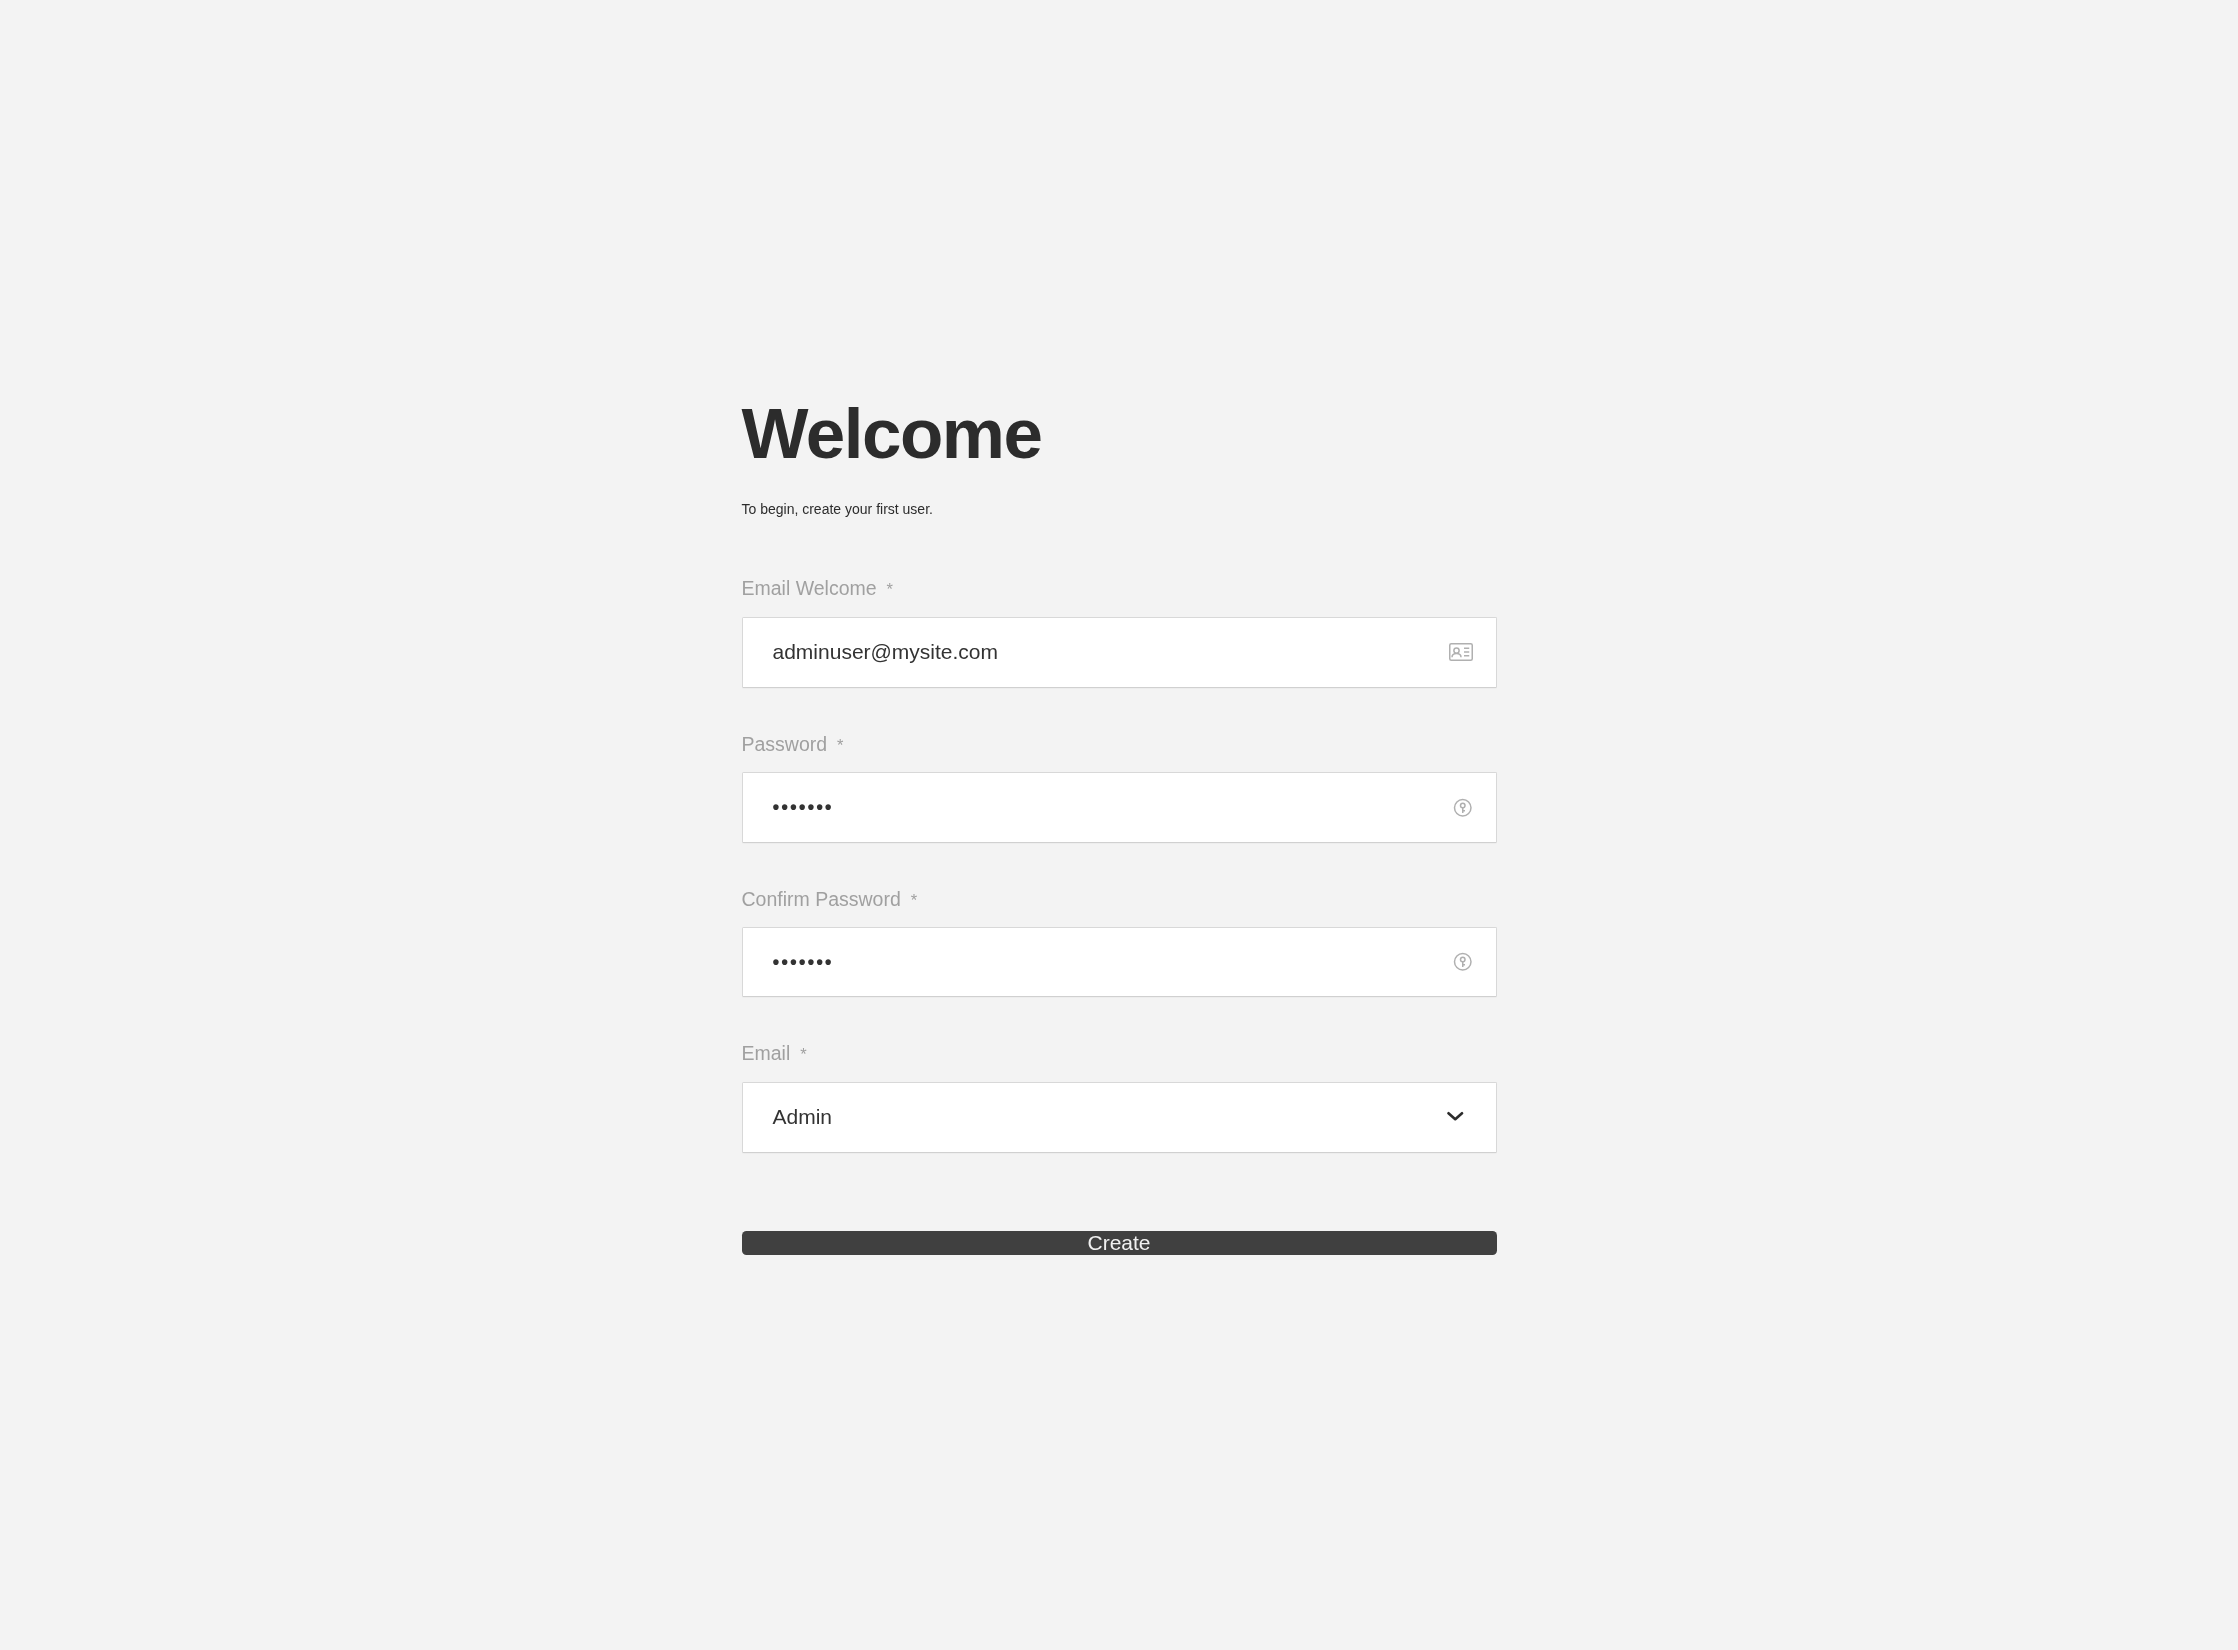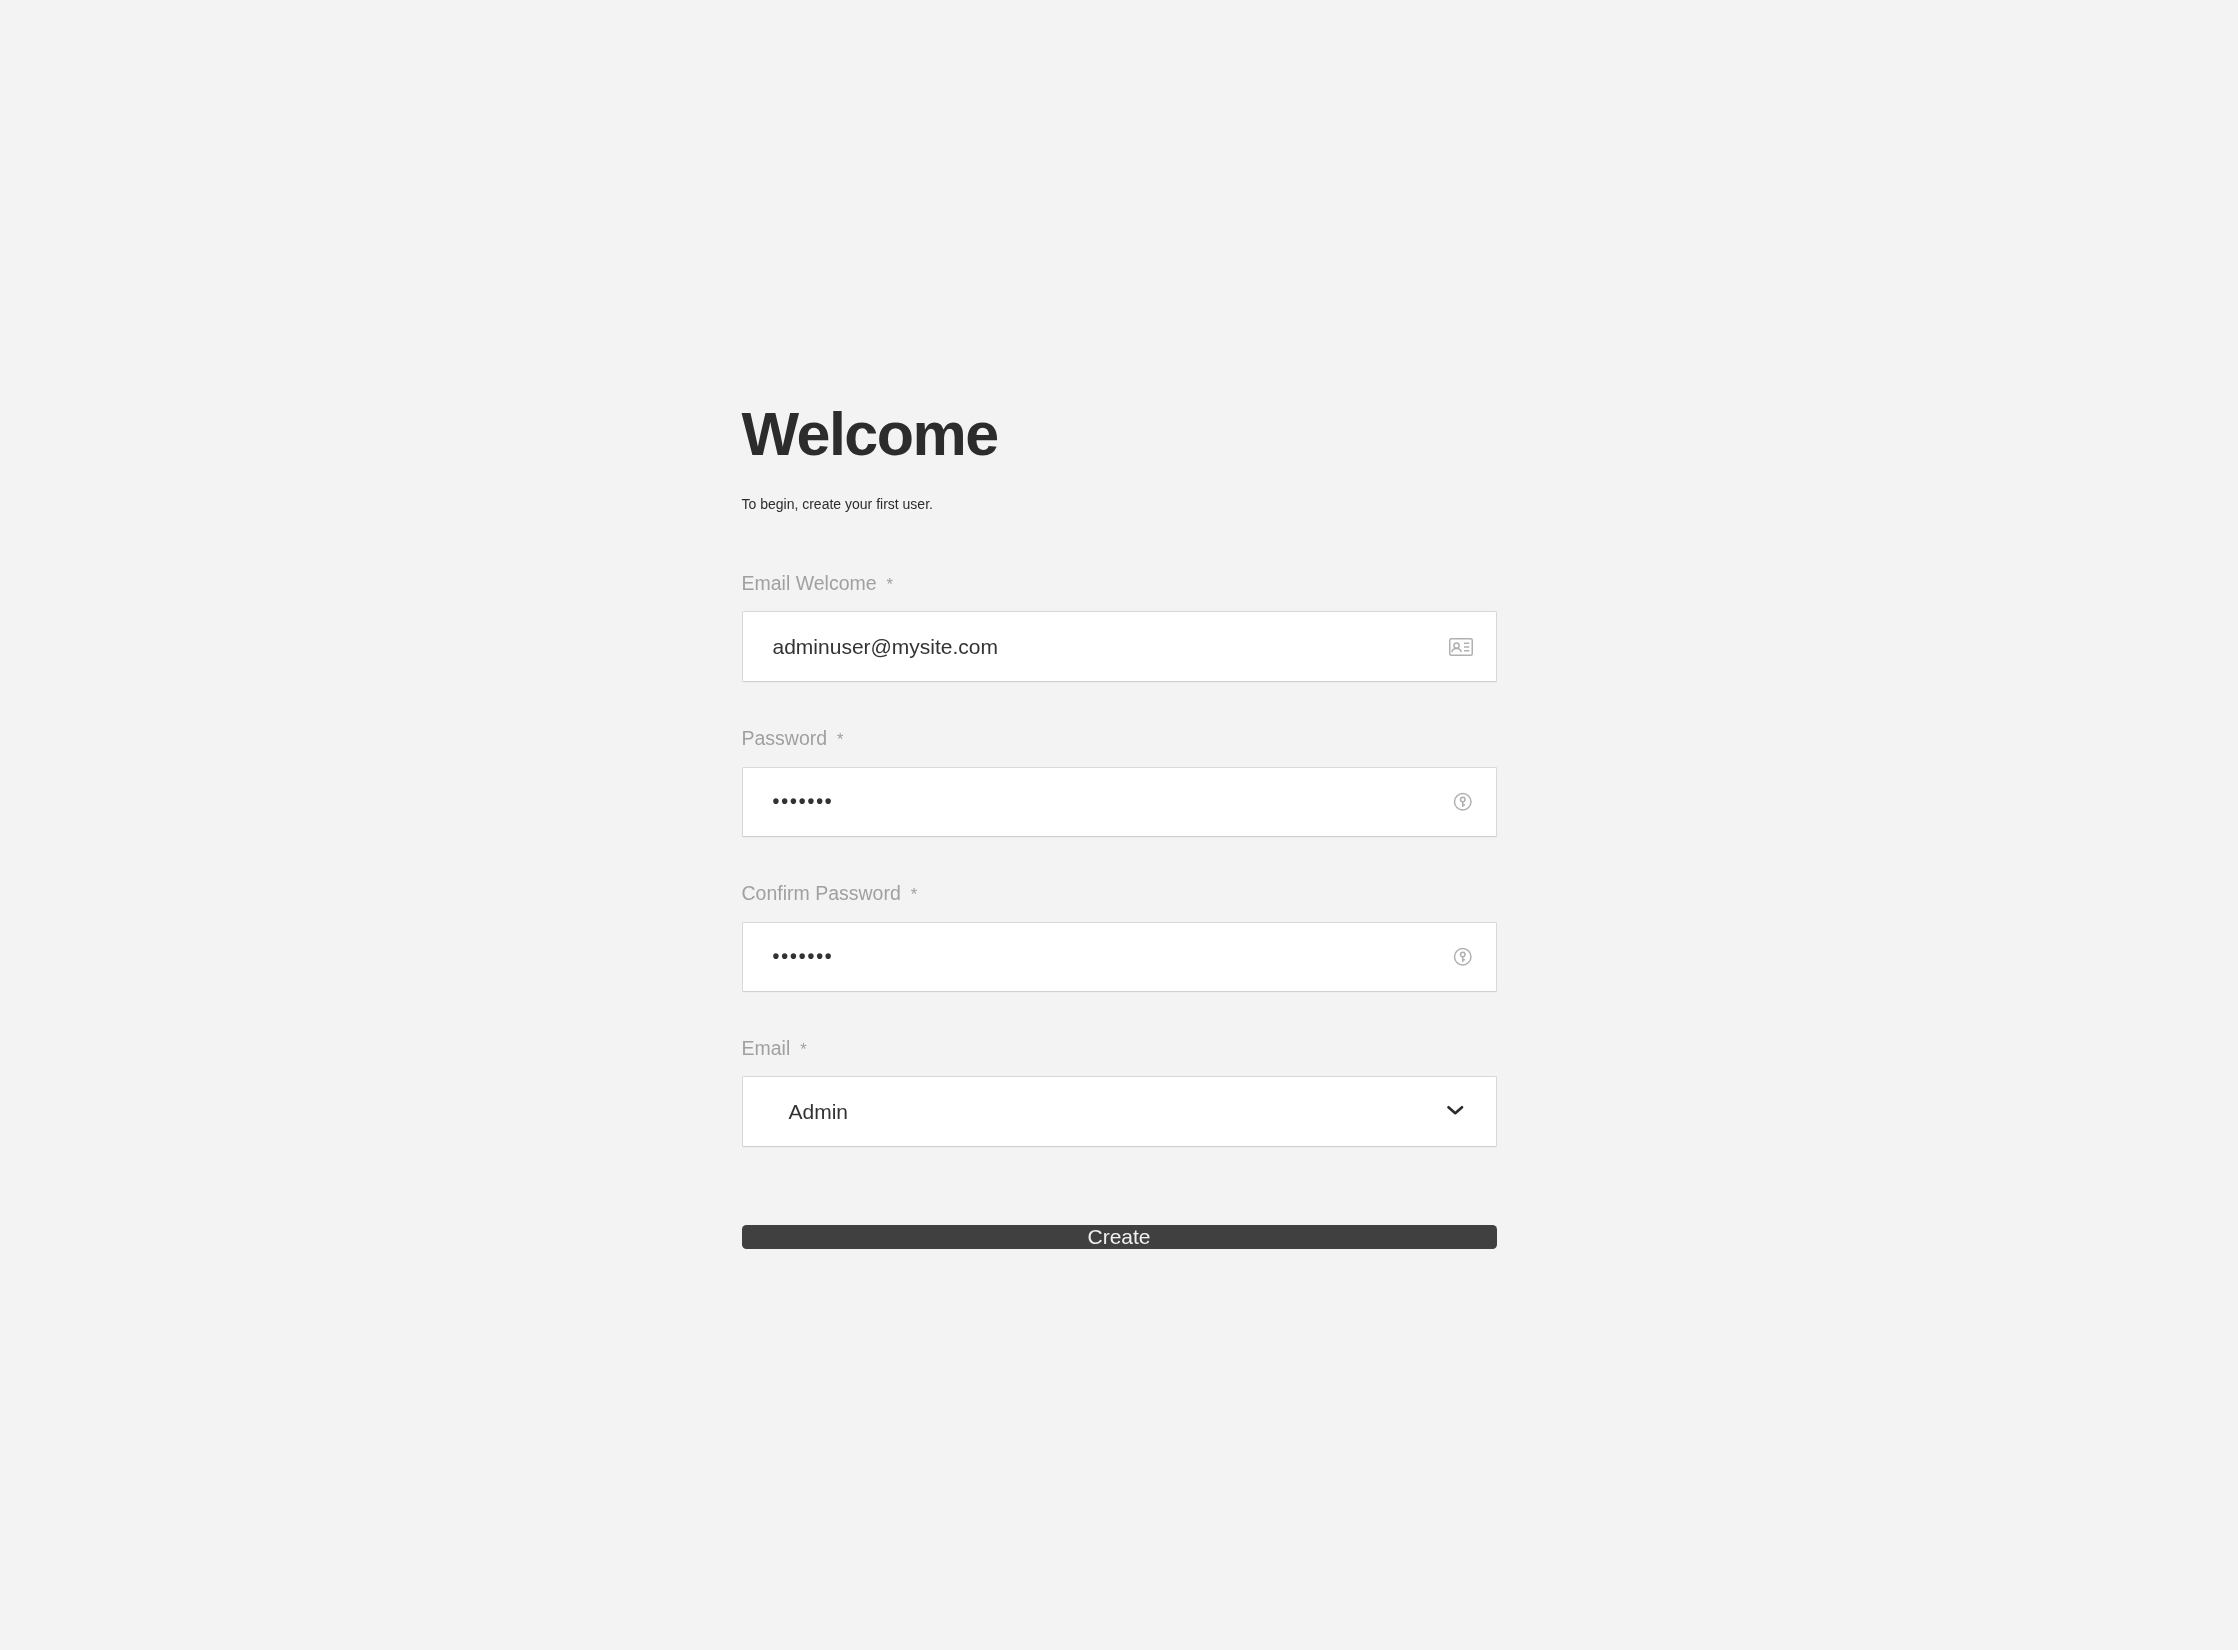--- a/index.html
+++ b/index.html
@@ -14,21 +14,21 @@
       display: flex;
       align-items: center;
       justify-content: center;
       padding: 30px;
     }
     .container {
       width: 755px;
       max-width: 100%;
     }
     .title {
-      font-size: 61px;
+      font-size: 71px;
       font-weight: 700;
       color: #2c2c2c;
       letter-spacing: -1.5px;
       margin-bottom: 28px;
       line-height: 1.1;
     }
     .subtitle {
       font-size: 14px;
       color: #2c2c2c;
       margin-bottom: 60px;
@@ -90,21 +90,20 @@
       display: flex;
       align-items: center;
       cursor: pointer;
       box-shadow: 0 0.8px 0 rgba(0,0,0,0.03);
     }
     .select-value {
       flex: 1;
       padding: 22.6px 30px;
       font-size: 21px;
       color: #333;
-      margin-left: 16px;
     }
     .select-chevron {
       margin-right: 32px;
       color: #2c2c2c;
     }
     .submit-btn {
       width: 100%;
       background: #404040;
       color: #f0f0f0;
       border: none;

